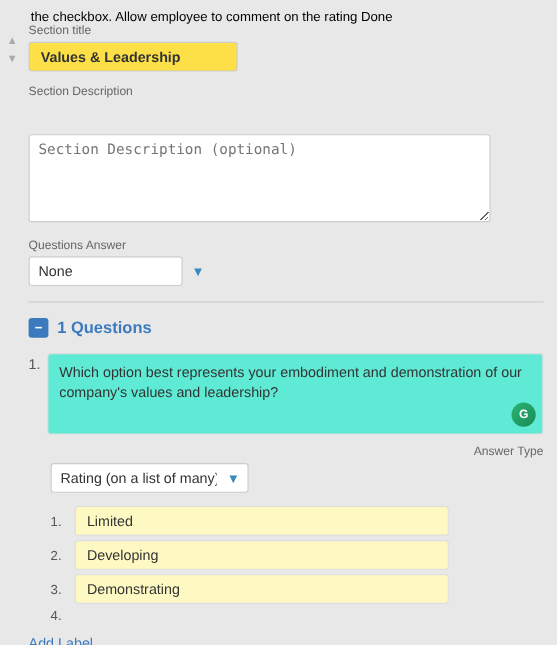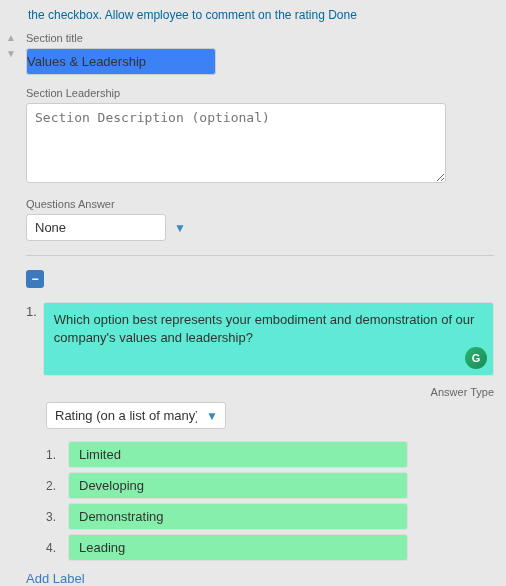--- a/index.html
+++ b/index.html
@@ -36,54 +36,55 @@
       color: #aaa;
       font-size: 10px;
       cursor: pointer;
     }
     .main-content {
       margin-left: 22px;
       padding: 8px 12px 16px 4px;
     }
     .top-note {
       font-size: 12px;
-      color: #0369a1;
-      margin-bottom: 10px;
+      color: #000000;
       padding-left: 2px;
     }
     .form-group {
       margin-bottom: 12px;
     }
     .form-label {
       font-size: 11px;
       color: #666;
       margin-bottom: 4px;
       display: block;
     }
     .text-input {
       width: 190px;
-      padding: 5px 0;
+      padding: 5px 10px;
       border: 1px solid #ccc;
       border-radius: 3px;
-      background: #3b82f6;
+      background: #fde047;
       font-size: 13px;
       color: #333;
       outline: none;
+      font-weight: bold;
     }
     .textarea-input {
       width: 420px;
       height: 80px;
       padding: 6px 8px;
       border: 1px solid #ccc;
       border-radius: 3px;
       background: #fff;
       font-size: 13px;
       color: #999;
       resize: both;
       outline: none;
+      margin-top: 29px;
     }
     .select-wrapper {
       position: relative;
       display: inline-block;
       width: 168px;
     }
     .select-input {
       width: 140px;
       padding: 5px 28px 5px 8px;
       border: 1px solid #ccc;
@@ -211,21 +212,21 @@
       gap: 8px;
       margin-bottom: 4px;
     }
     .rating-option-num {
       font-size: 12px;
       color: #555;
       width: 14px;
       flex-shrink: 0;
     }
     .rating-option-box {
-      background: #86efac;
+      background: #fef9c3;
       border: 1px solid #ddd;
       border-radius: 3px;
       padding: 5px 10px;
       width: 340px;
       font-size: 13px;
       color: #333;
     }
     .add-label-btn {
       margin-top: 6px;
       font-size: 13px;
@@ -253,21 +254,21 @@
     <div class="top-note">the checkbox. Allow employee to comment on the rating   Done</div>
 
     
     <div class="form-group">
       <label class="form-label">Section title</label>
       <input type="text" class="text-input" value="Values &amp; Leadership" style="">
     </div>
 
     
     <div class="form-group">
-      <label class="form-label">Section Leadership</label>
+      <label class="form-label">Section Description</label>
       <textarea class="textarea-input" placeholder="Section Description (optional)" style=""></textarea>
     </div>
 
     
     <div class="form-group">
       <label class="form-label">Questions Answer</label>
       <div class="select-wrapper">
         <select class="select-input">
           <option>None</option>
         </select>
@@ -275,20 +276,21 @@
       </div>
     </div>
 
     <hr class="divider">
 
     
     <div class="questions-header">
       <div class="collapse-icon">
         <span>−</span>
       </div>
+      <span class="questions-title">1 Questions</span>
     </div>
 
     
     <div class="question-item">
       <span class="question-number">1.</span>
       <div class="question-box">
         <span>Which option best represents your embodiment and demonstration of our company's values and leadership?</span>
         <div class="grammarly-icon">G</div>
       </div>
     </div>
@@ -313,20 +315,19 @@
       <div class="rating-option">
         <span class="rating-option-num">2.</span>
         <div class="rating-option-box">Developing</div>
       </div>
       <div class="rating-option">
         <span class="rating-option-num">3.</span>
         <div class="rating-option-box">Demonstrating</div>
       </div>
       <div class="rating-option">
         <span class="rating-option-num">4.</span>
-        <div class="rating-option-box">Leading</div>
       </div>
     </div>
 
     
     <button class="add-label-btn">Add Label</button>
   </div>
 </div>
 
 </body></html>

